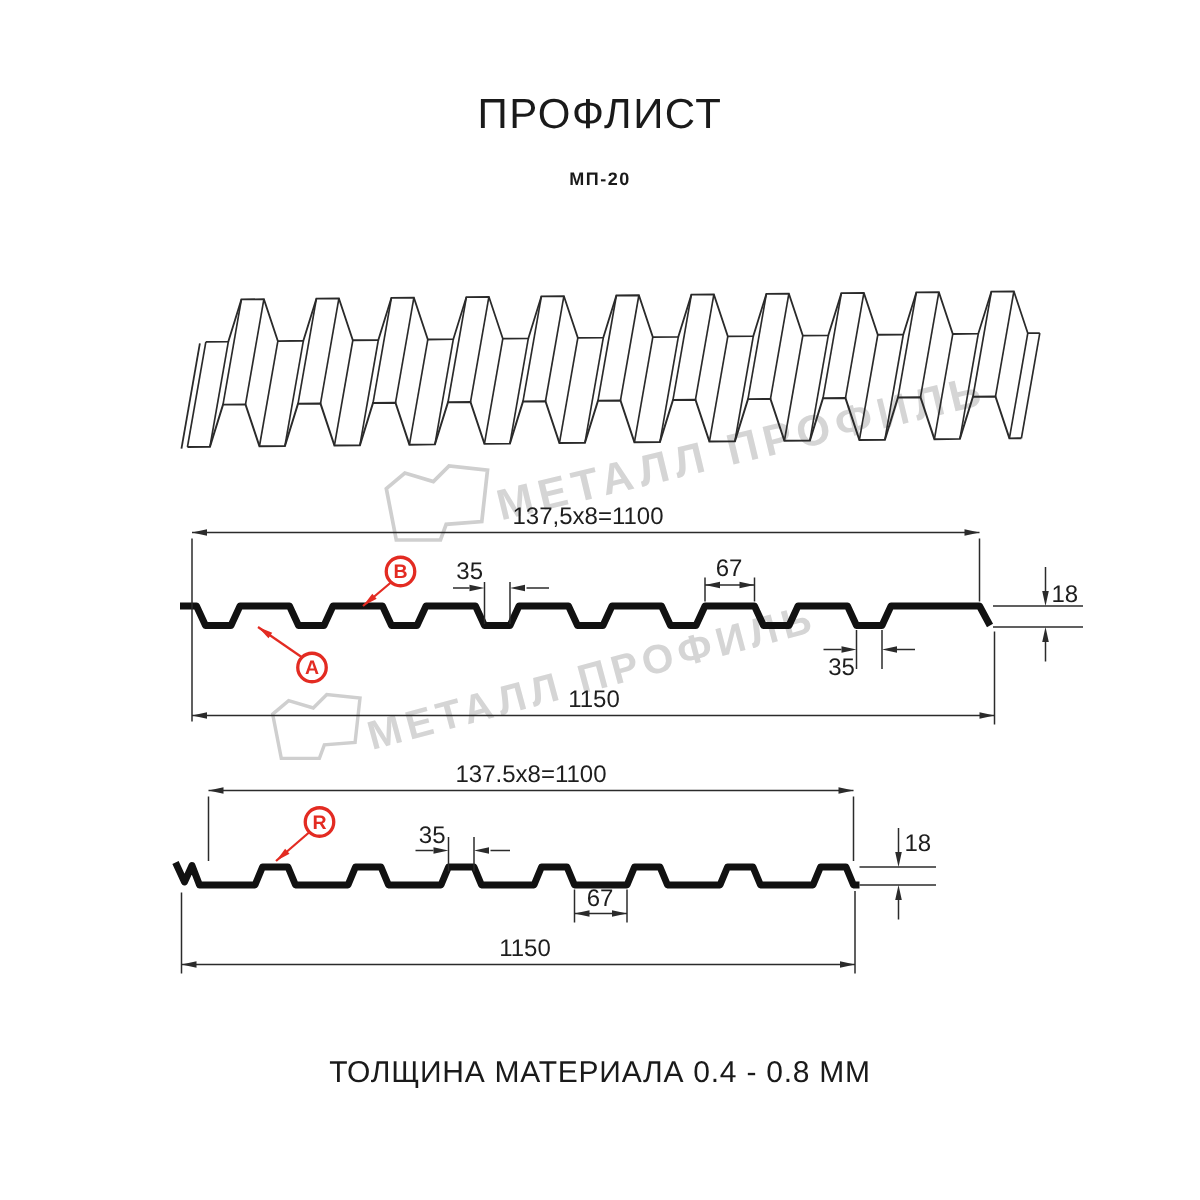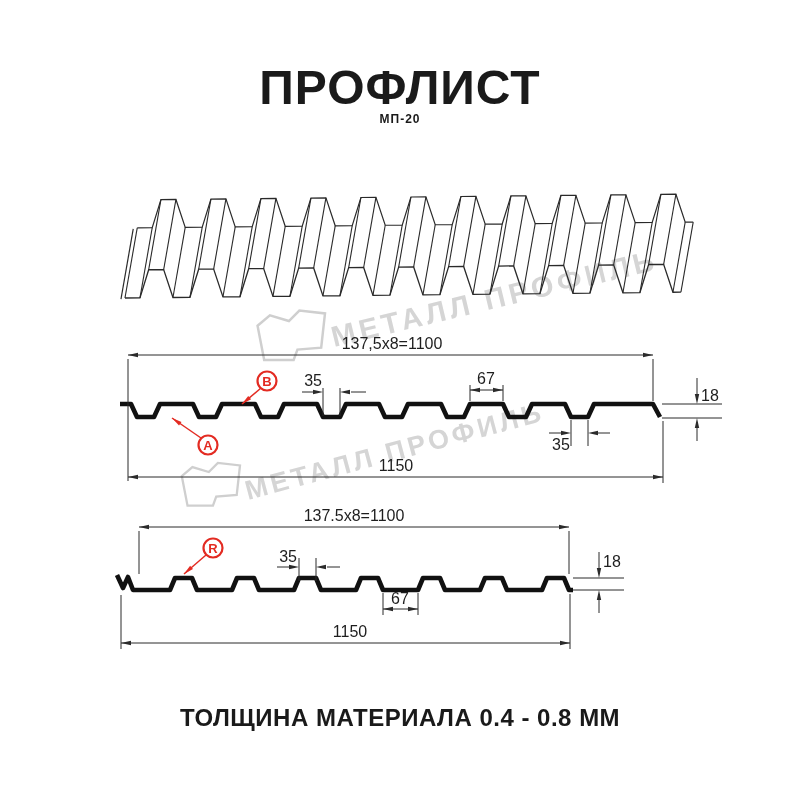--- a/index.html
+++ b/index.html
@@ -1,21 +1,21 @@
 <!DOCTYPE html>
 <html><head>
 <meta charset="utf-8">
 <style>
   html,body{margin:0;padding:0;background:#ffffff;}
   body{width:800px;height:800px;position:relative;overflow:hidden;
        font-family:"Liberation Sans", sans-serif;}
   .hdr{position:absolute;left:0;width:800px;text-align:center;color:#1a1a1a;}
-  #title{top:60px;font-size:48px;font-weight:bold;letter-spacing:1px;}
+  #title{top:60px;font-size:28px;font-weight:normal;letter-spacing:1px;}
   #subtitle{top:112px;font-size:12px;font-weight:bold;letter-spacing:1px;}
-  #footer{top:704px;font-size:24px;font-weight:bold;letter-spacing:0.5px;}
+  #footer{top:704px;font-size:20px;font-weight:normal;letter-spacing:0.5px;}
   #svg-wrap{position:absolute;top:0;left:0;width:800px;height:800px;}
 </style>
 </head>
 <body>
 
 <div id="title" class="hdr">ПРОФЛИСТ</div>
 <div id="subtitle" class="hdr">МП-20</div>
 <div id="svg-wrap"><svg width="800" height="800" viewBox="0 0 800 800" xmlns="http://www.w3.org/2000/svg">
       <g>
         <g transform="translate(230,284) scale(0.95)">

